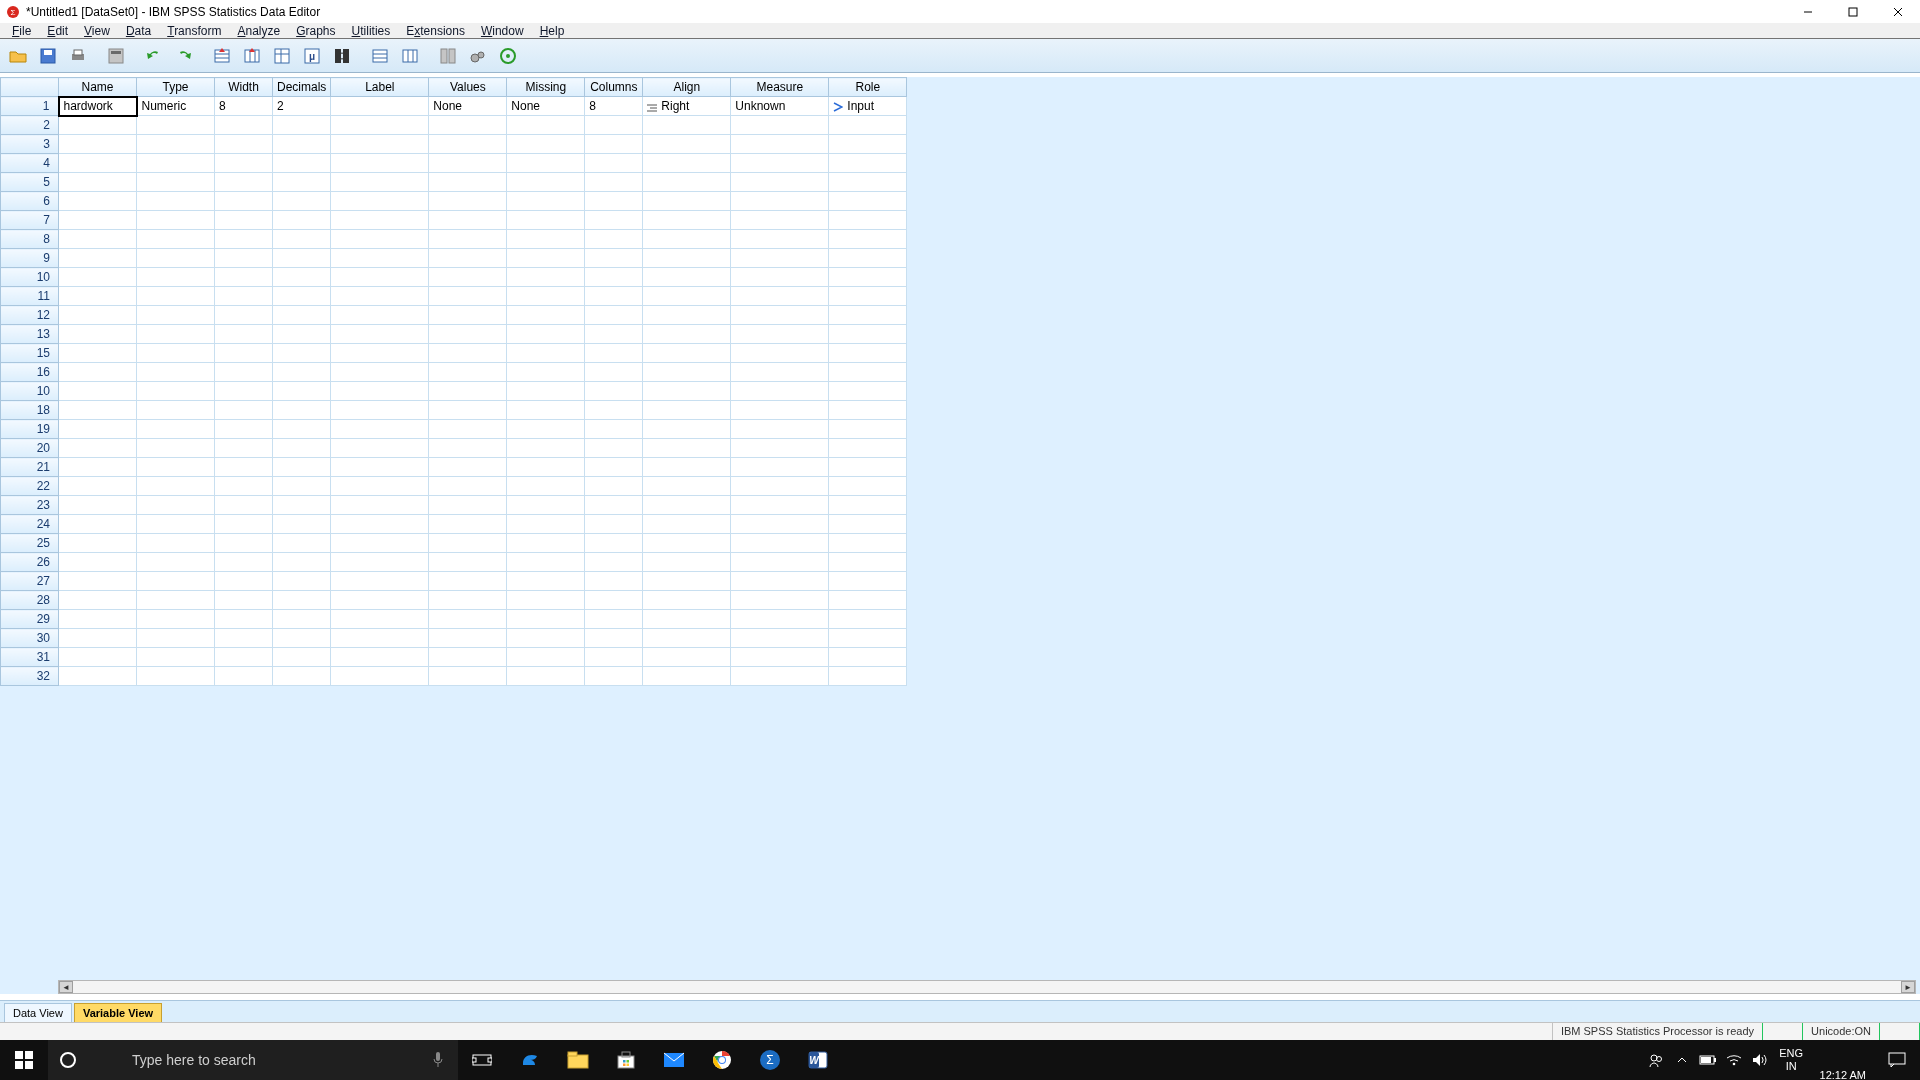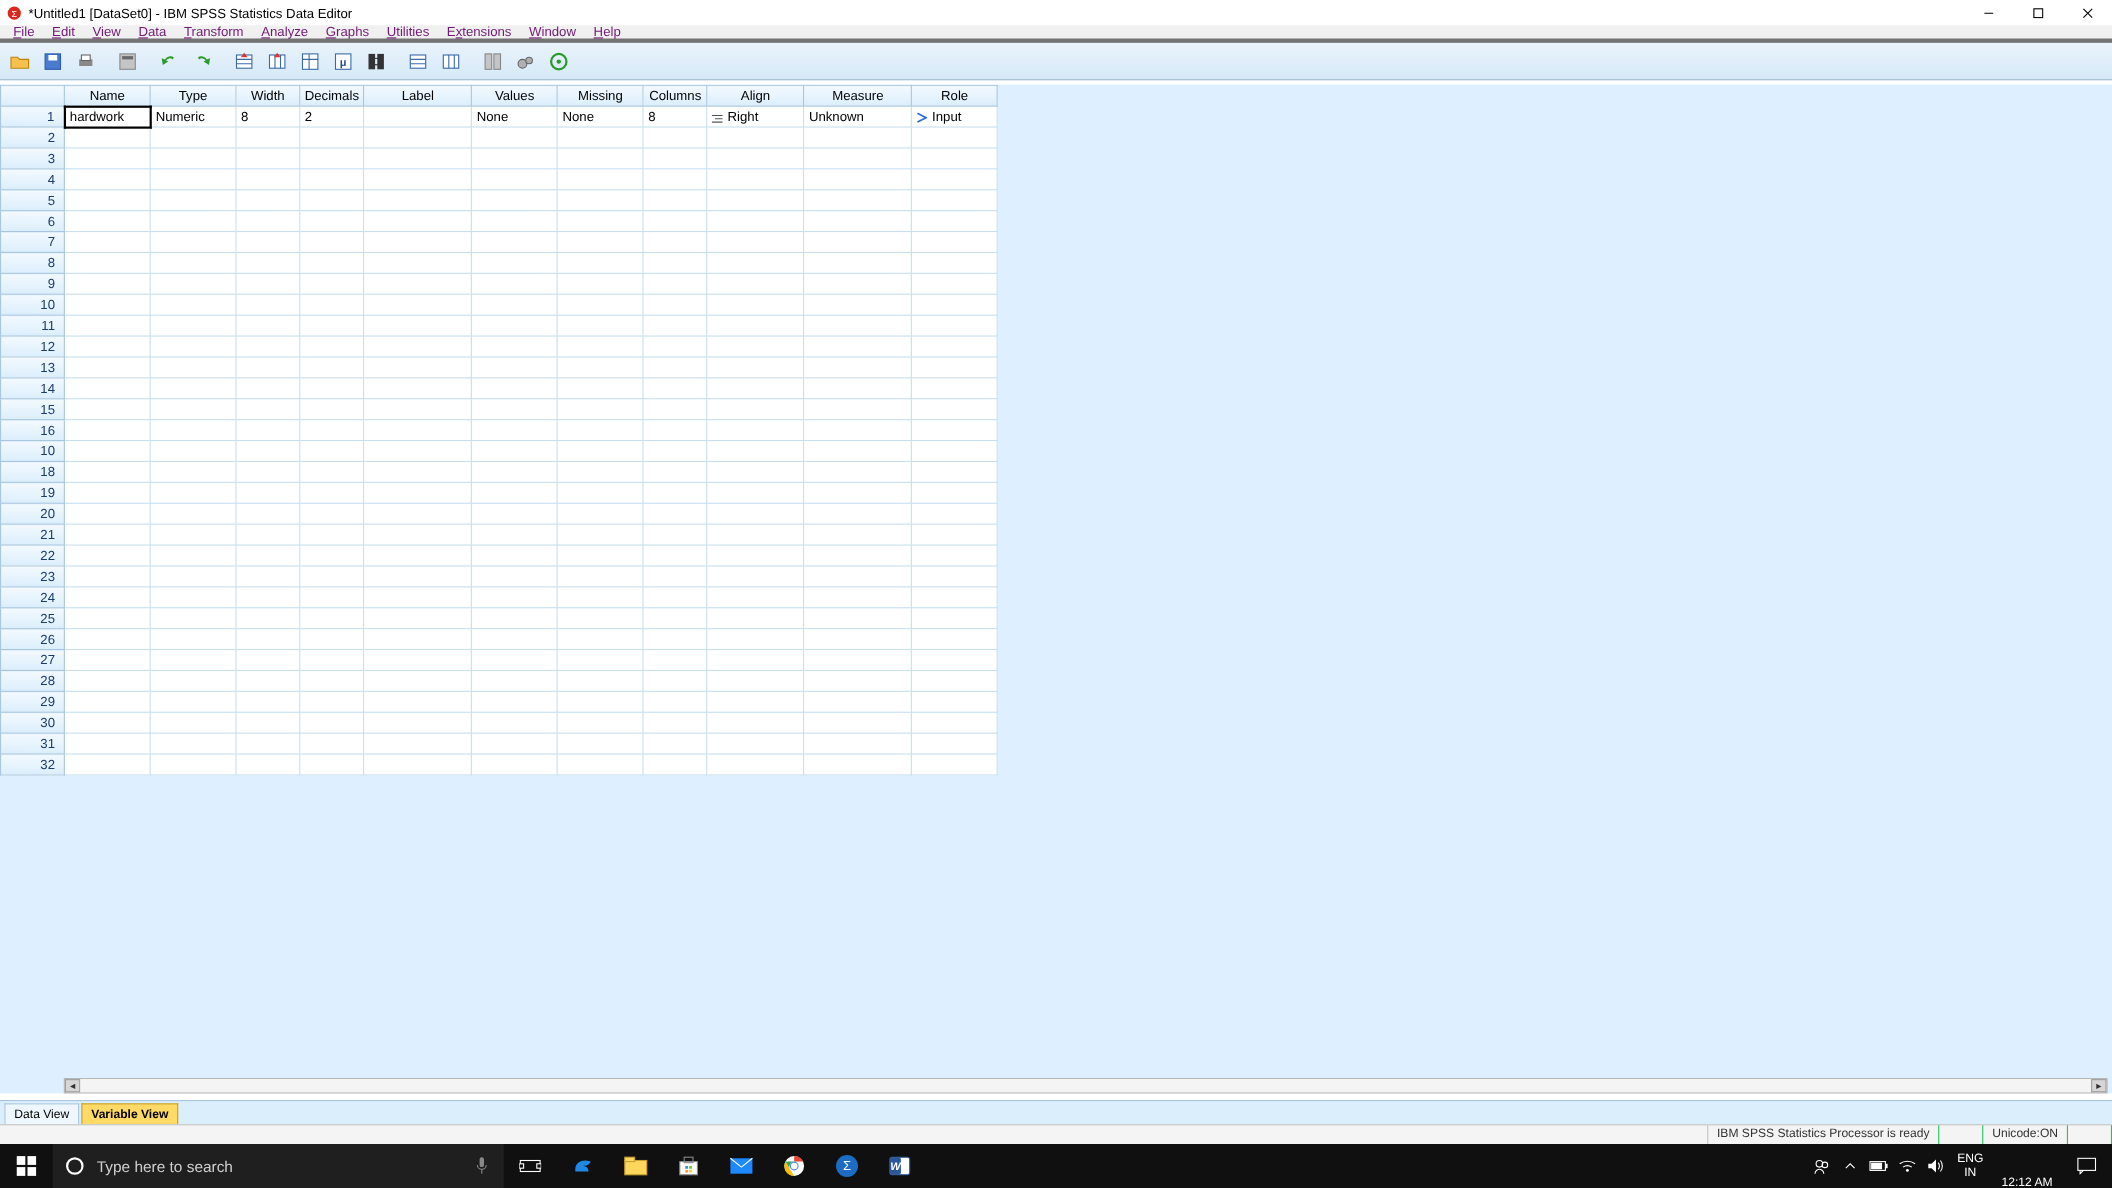--- a/index.html
+++ b/index.html
@@ -5,21 +5,21 @@
 * { margin: 0; padding: 0; box-sizing: border-box; font-family: "Segoe UI", Tahoma, sans-serif; }
 html, body { width: 1920px; height: 1080px; overflow: hidden; background: #fff; }
 
 
 .titlebar { height: 23px; background: #fff; display: flex; align-items: center; padding-left: 6px; font-size: 12px; color: #000; }
 .titlebar .app-icon { width: 14px; height: 14px; margin-right: 6px; display:flex;align-items:center;justify-content:center; }
 .titlebar .title-text { flex: 1; }
 .titlebar .winbtn { width: 45px; height: 23px; display: flex; align-items: center; justify-content: center; color:#000; }
 
 
-.menubar { height: 16px; background: #f0f0f0; display: flex; align-items: center; padding-left: 4px; font-size: 12px; color:#701a75; border-bottom:4px solid #737373; }
+.menubar { height: 16px; background: #f0f0f0; display: flex; align-items: center; padding-left: 4px; font-size: 12px; color:#0f172a; border-bottom:1px solid #737373; }
 .menubar .mitem { padding: 0 8px; cursor: default; }
 .menubar .mitem u { text-decoration: underline; }
 
 
 .toolbar { height: 34px; background: linear-gradient(#e9f3fb,#d6e9f8); border-bottom:1px solid #9ab5cc; display:flex; align-items:center; padding: 0 4px; gap:2px; }
 .tb-btn { width: 28px; height: 28px; display:flex; align-items:center; justify-content:center; border:1px solid transparent; border-radius:3px; }
 .tb-sep { width:6px; }
 
 
 .grid-wrap { position: absolute; top: 77px; left:0; right:0; bottom: 300px; background:#def0ff; }
@@ -44,21 +44,21 @@
 .tab.active { background:#ffda66; border-color:#c8a030; font-weight:bold; }
 
 
 .status1 { position:absolute; left:0; right:0; height:18px; background:#f4f4f4; border-top:1px solid #c2c2c2; display:flex; font-size:11px; color:#333; }
 .status1 .cell { border-right:1px solid #22c55e; padding:2px 8px; }
 .status1 .spacer { flex:1; border-right:1px solid #c2c2c2; }
 
 
 .taskbar { position:absolute; left:0; right:0; bottom:0; height:40px; background:#101010; display:flex; align-items:center; color:#fff; }
 .taskbar .start { width:48px; height:40px; display:flex; align-items:center; justify-content:center; }
-.taskbar .search { display:flex; align-items:center; background:#1f1f1f; height:40px; width:410px; color:#ccc; font-size:14px; }
+.taskbar .search { display:flex; align-items:center; background:#1f1f1f; height:40px; width:410px; color:#ccc; font-size:14px;gap:44px; }
 .taskbar .search .circ { width:40px; display:flex;align-items:center;justify-content:center; }
 .taskbar .tbicon { width:48px; height:40px; display:flex; align-items:center; justify-content:center; }
 .taskbar .tray { margin-left:auto; display:flex; align-items:center; height:40px; }
 .taskbar .tray .ti { width:26px; display:flex;align-items:center;justify-content:center; font-size:12px;}
 .taskbar .clock { font-size:11px; text-align:right; line-height:13px; padding:0 8px;margin-top:44px; }
 .taskbar .lang { font-size:11px; text-align:center; line-height:13px; padding:0 6px; }
 .taskbar .notif { width:46px; display:flex;align-items:center;justify-content:center; }
 
 svg { display:block; }
 </style>
@@ -403,34 +403,20 @@
             <td class="col-label" data-name="cell-label"></td>
             <td class="col-values" data-name="cell-values"></td>
             <td class="col-missing" data-name="cell-missing"></td>
             <td class="col-columns" data-name="cell-columns"></td>
             <td class="col-align" data-name="cell-align"></td>
             <td class="col-measure" data-name="cell-measure"></td>
             <td class="col-role" data-name="cell-role"></td>
           </tr>
           <tr>
             <th class="rowhdr" data-name="row-header">13</th>
-            <td class="col-name" data-name="cell-name"></td>
-            <td class="col-type" data-name="cell-type"></td>
-            <td class="col-width" data-name="cell-width"></td>
-            <td class="col-dec" data-name="cell-decimals"></td>
-            <td class="col-label" data-name="cell-label"></td>
-            <td class="col-values" data-name="cell-values"></td>
-            <td class="col-missing" data-name="cell-missing"></td>
-            <td class="col-columns" data-name="cell-columns"></td>
-            <td class="col-align" data-name="cell-align"></td>
-            <td class="col-measure" data-name="cell-measure"></td>
-            <td class="col-role" data-name="cell-role"></td>
-          </tr>
-          <tr>
-            <th class="rowhdr" data-name="row-header">14</th>
             <td class="col-name" data-name="cell-name"></td>
             <td class="col-type" data-name="cell-type"></td>
             <td class="col-width" data-name="cell-width"></td>
             <td class="col-dec" data-name="cell-decimals"></td>
             <td class="col-label" data-name="cell-label"></td>
             <td class="col-values" data-name="cell-values"></td>
             <td class="col-missing" data-name="cell-missing"></td>
             <td class="col-columns" data-name="cell-columns"></td>
             <td class="col-align" data-name="cell-align"></td>
             <td class="col-measure" data-name="cell-measure"></td>

